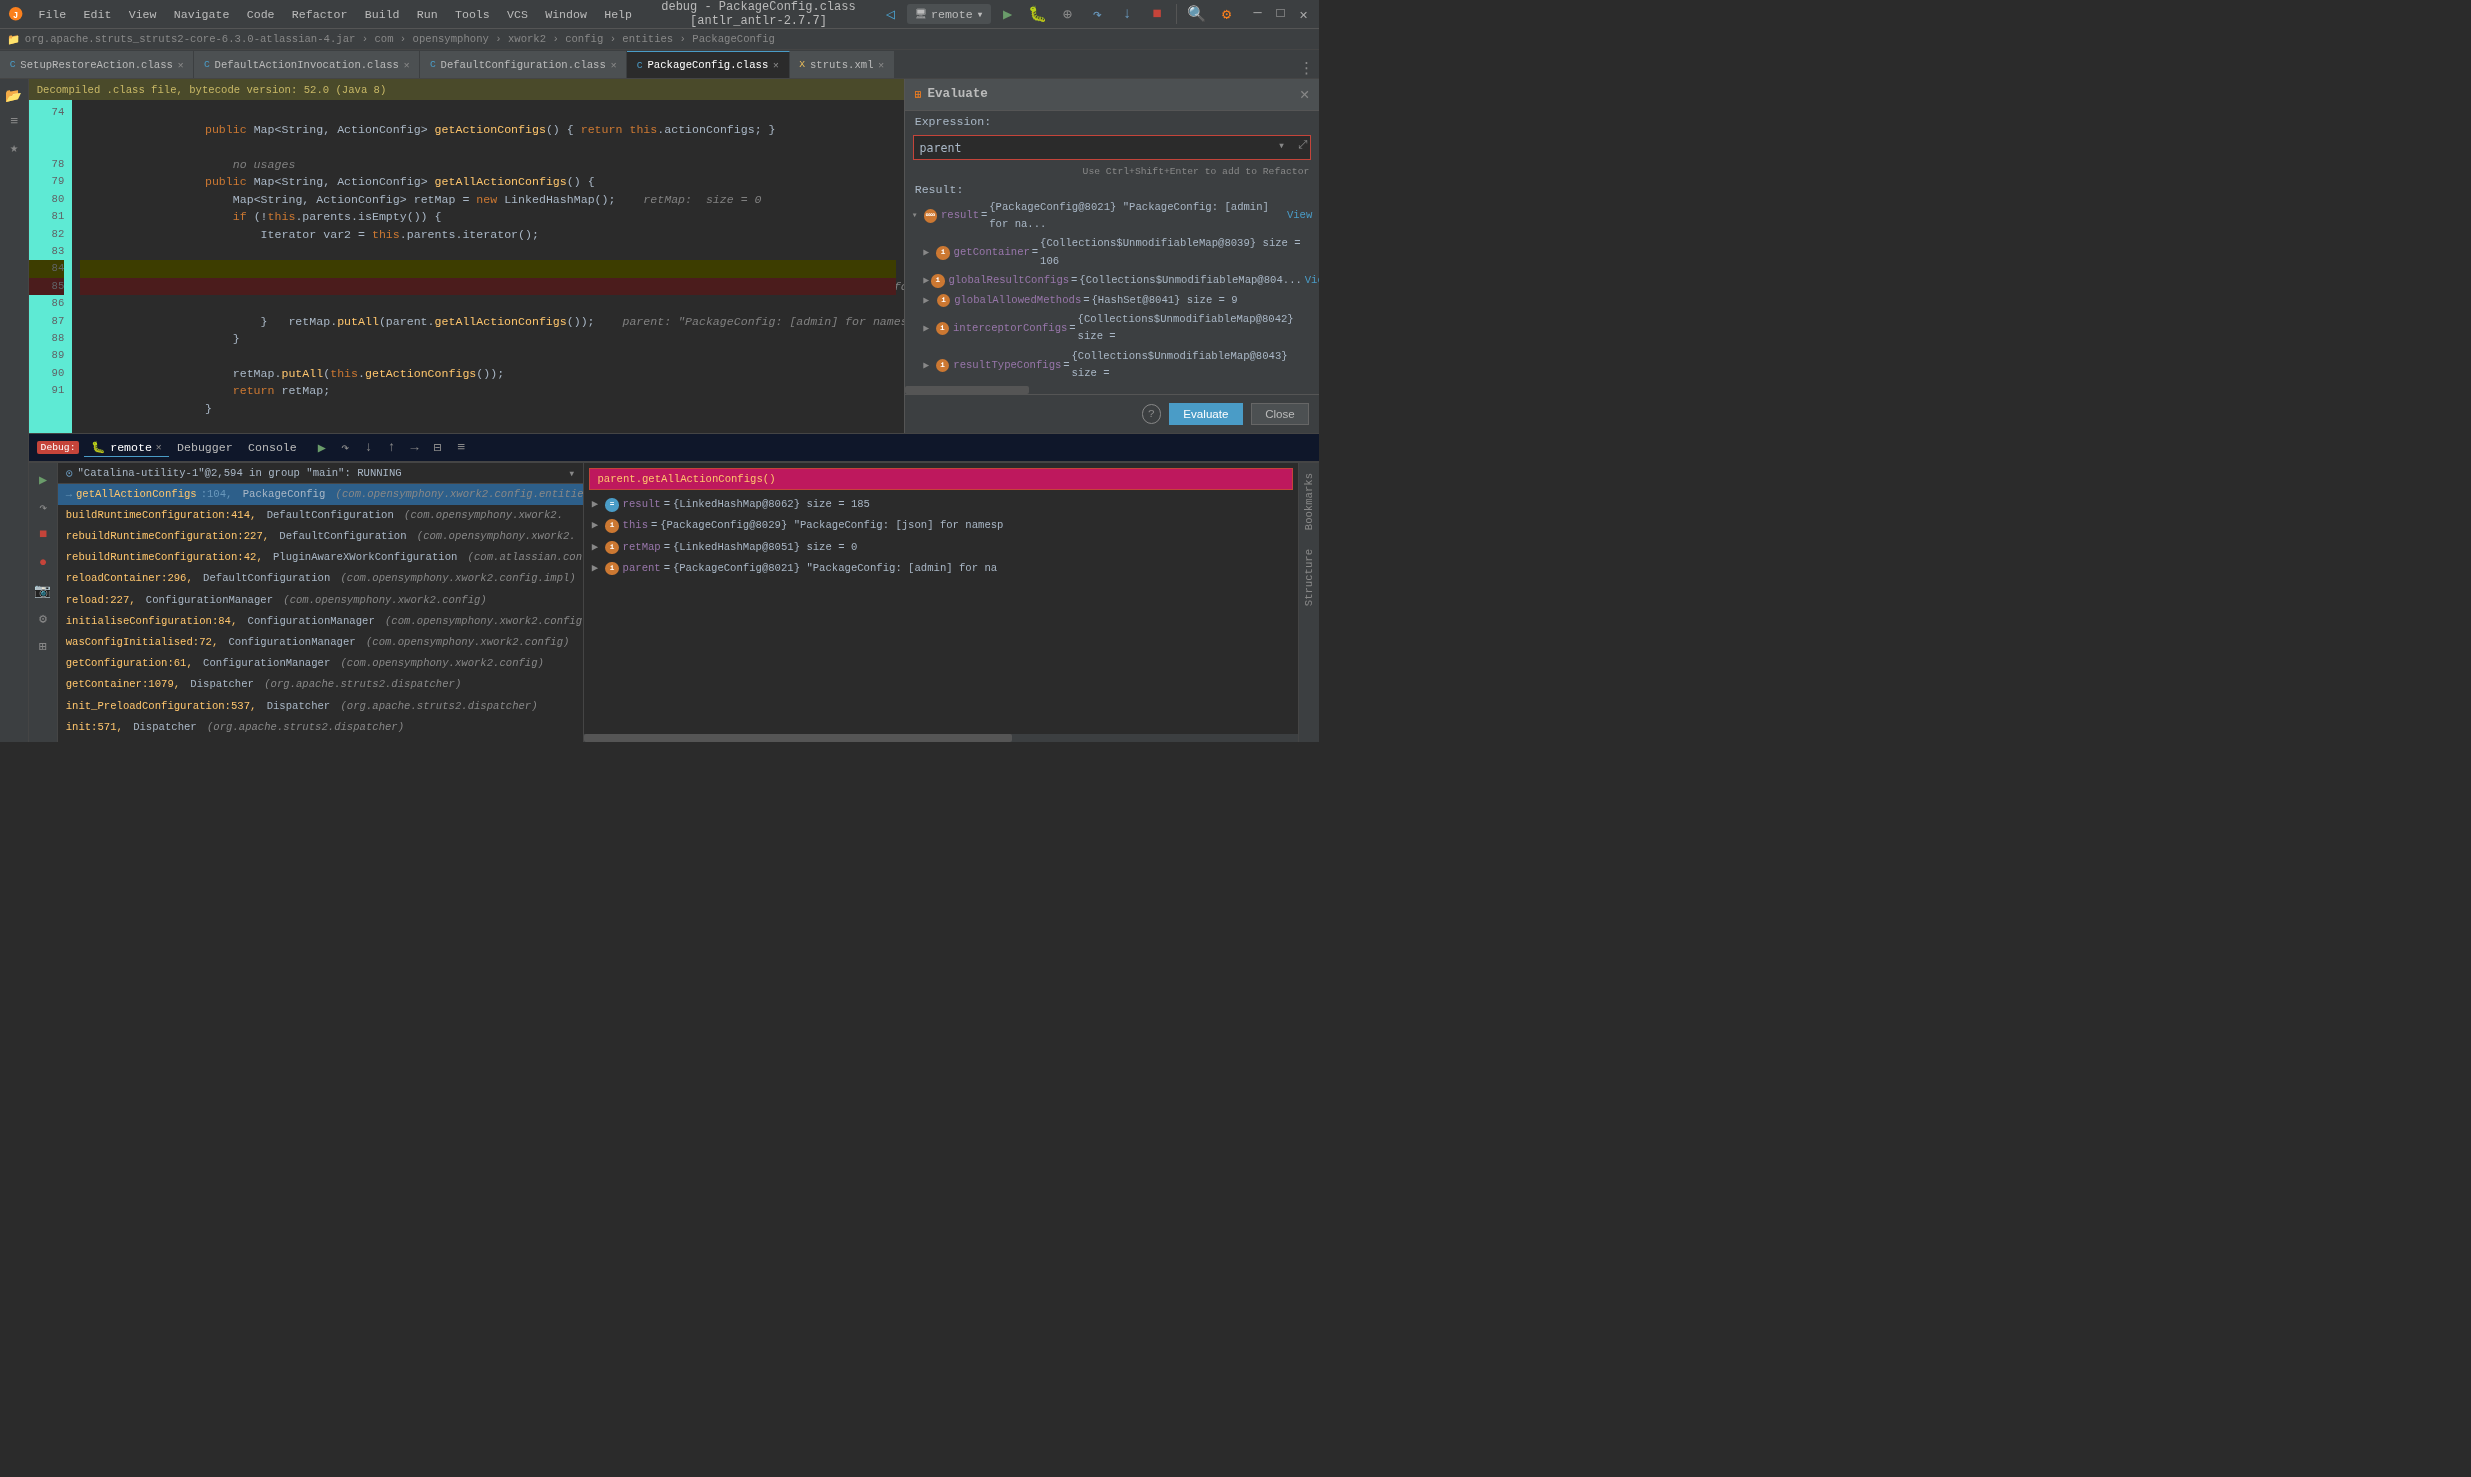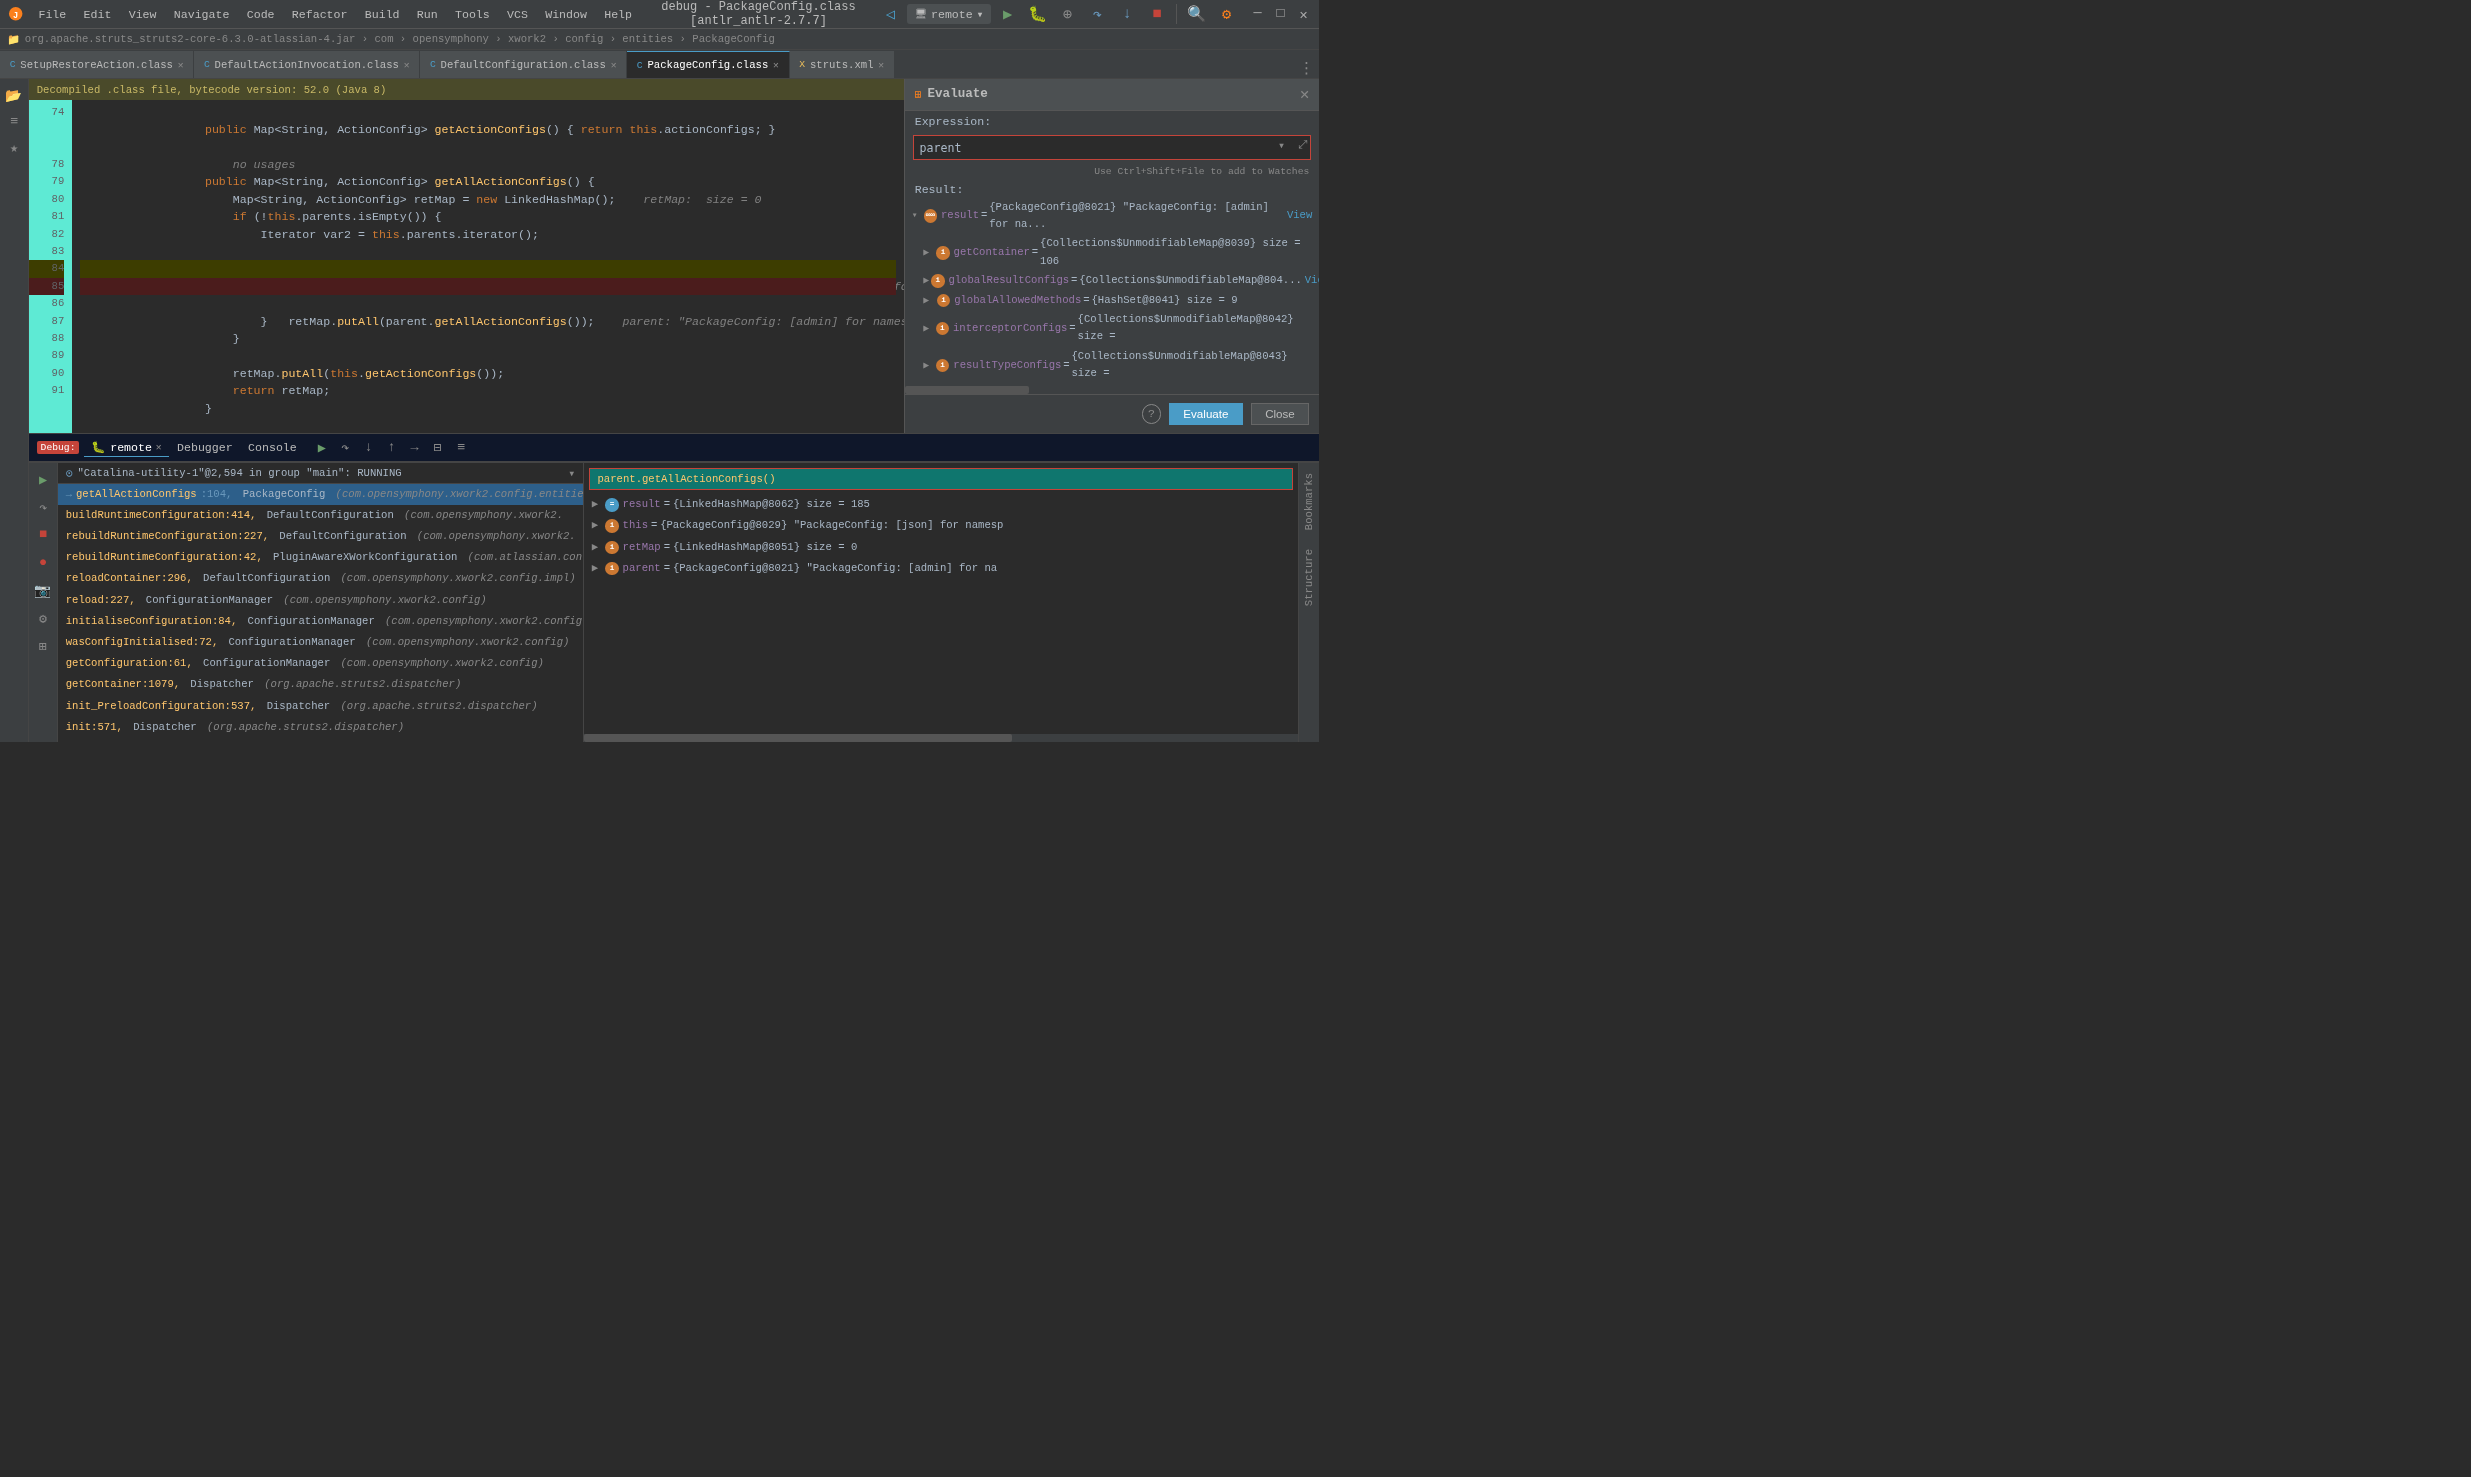--- a/index.html
+++ b/index.html
@@ -403,21 +403,21 @@
     
     .expression-panel {
       flex: 1;
       background: #2b2b2b;
       overflow: hidden;
       display: flex;
       flex-direction: column;
       position: relative;
     }
     .expr-box {
-      background: #0f766e;
+      background: #be185d;
       border: 1px solid #c5443a;
       margin: 4.8px;
       padding: 3.9px 7.7px;
       font-size: 10.6px;
     }
     .expr-tree-item {
       padding: 1.9px 7.7px;
       font-size: 10.6px;
       line-height: 17.4px;
       cursor: pointer;
@@ -719,21 +719,21 @@
           </div>
           <span class="eval-close">✕</span>
         </div>
 
         <div class="eval-section-label">Expression:</div>
         <div class="eval-input-wrapper">
           <input class="eval-input-box" type="text" value="parent" style="">
           <span class="eval-expand-btn">⤢</span>
           <span style="position:absolute;right:34px;top:6.8px;color:#888;font-size:11.6px;">▾</span>
         </div>
-        <div class="eval-hint">Use Ctrl+Shift+File to add to Watches</div>
+        <div class="eval-hint">Use Ctrl+Shift+Enter to add to Refactor</div>
 
         <div class="eval-result-label">Result:</div>
         <div class="eval-result-area">
 
           <div class="tree-item">
             <span class="tree-toggle">▾</span>
             <span class="tree-icon">∞∞</span>
             <span class="tree-key">result</span>
             <span class="tree-eq">=</span>
             <span class="tree-val">{PackageConfig@8021} "PackageConfig: [admin] for na...</span>

